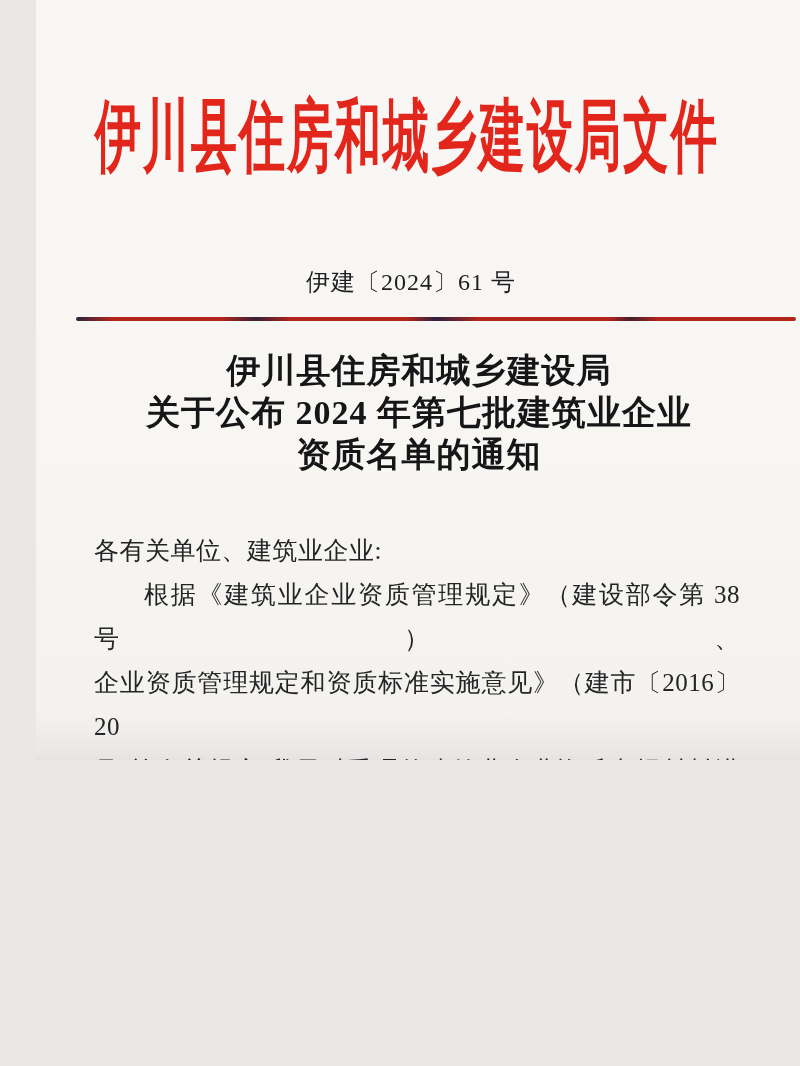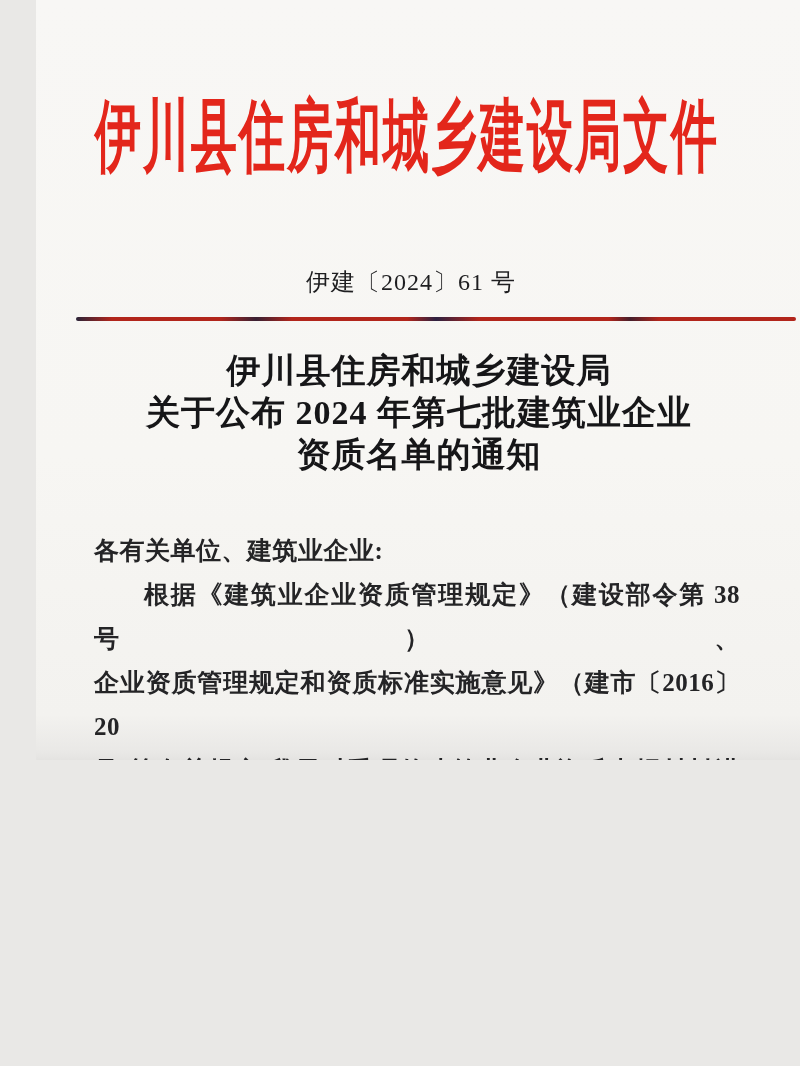--- a/index.html
+++ b/index.html
@@ -50,21 +50,20 @@
     position:absolute;top:350px;left:0;width:800px;
     text-align:center;font-weight:bold;
     font-size:34px;line-height:42px;letter-spacing:1px;
     transform:translateX(-17px);
     color:#161618;
   }
   .body-block{
     position:absolute;top:529px;left:58px;width:646px;
     font-size:25px;line-height:44px;letter-spacing:0.5px;
     color:#242426;
-    font-weight:bold;
   }
   .b-line{min-height:44px;}
   .jst{text-align:justify;text-align-last:justify;}
   .ind{text-indent:50px;}
   .date{
     position:absolute;top:891px;left:448px;
     font-size:26px;line-height:30px;letter-spacing:1px;
     color:#262628;white-space:nowrap;
   }
   .seal{

